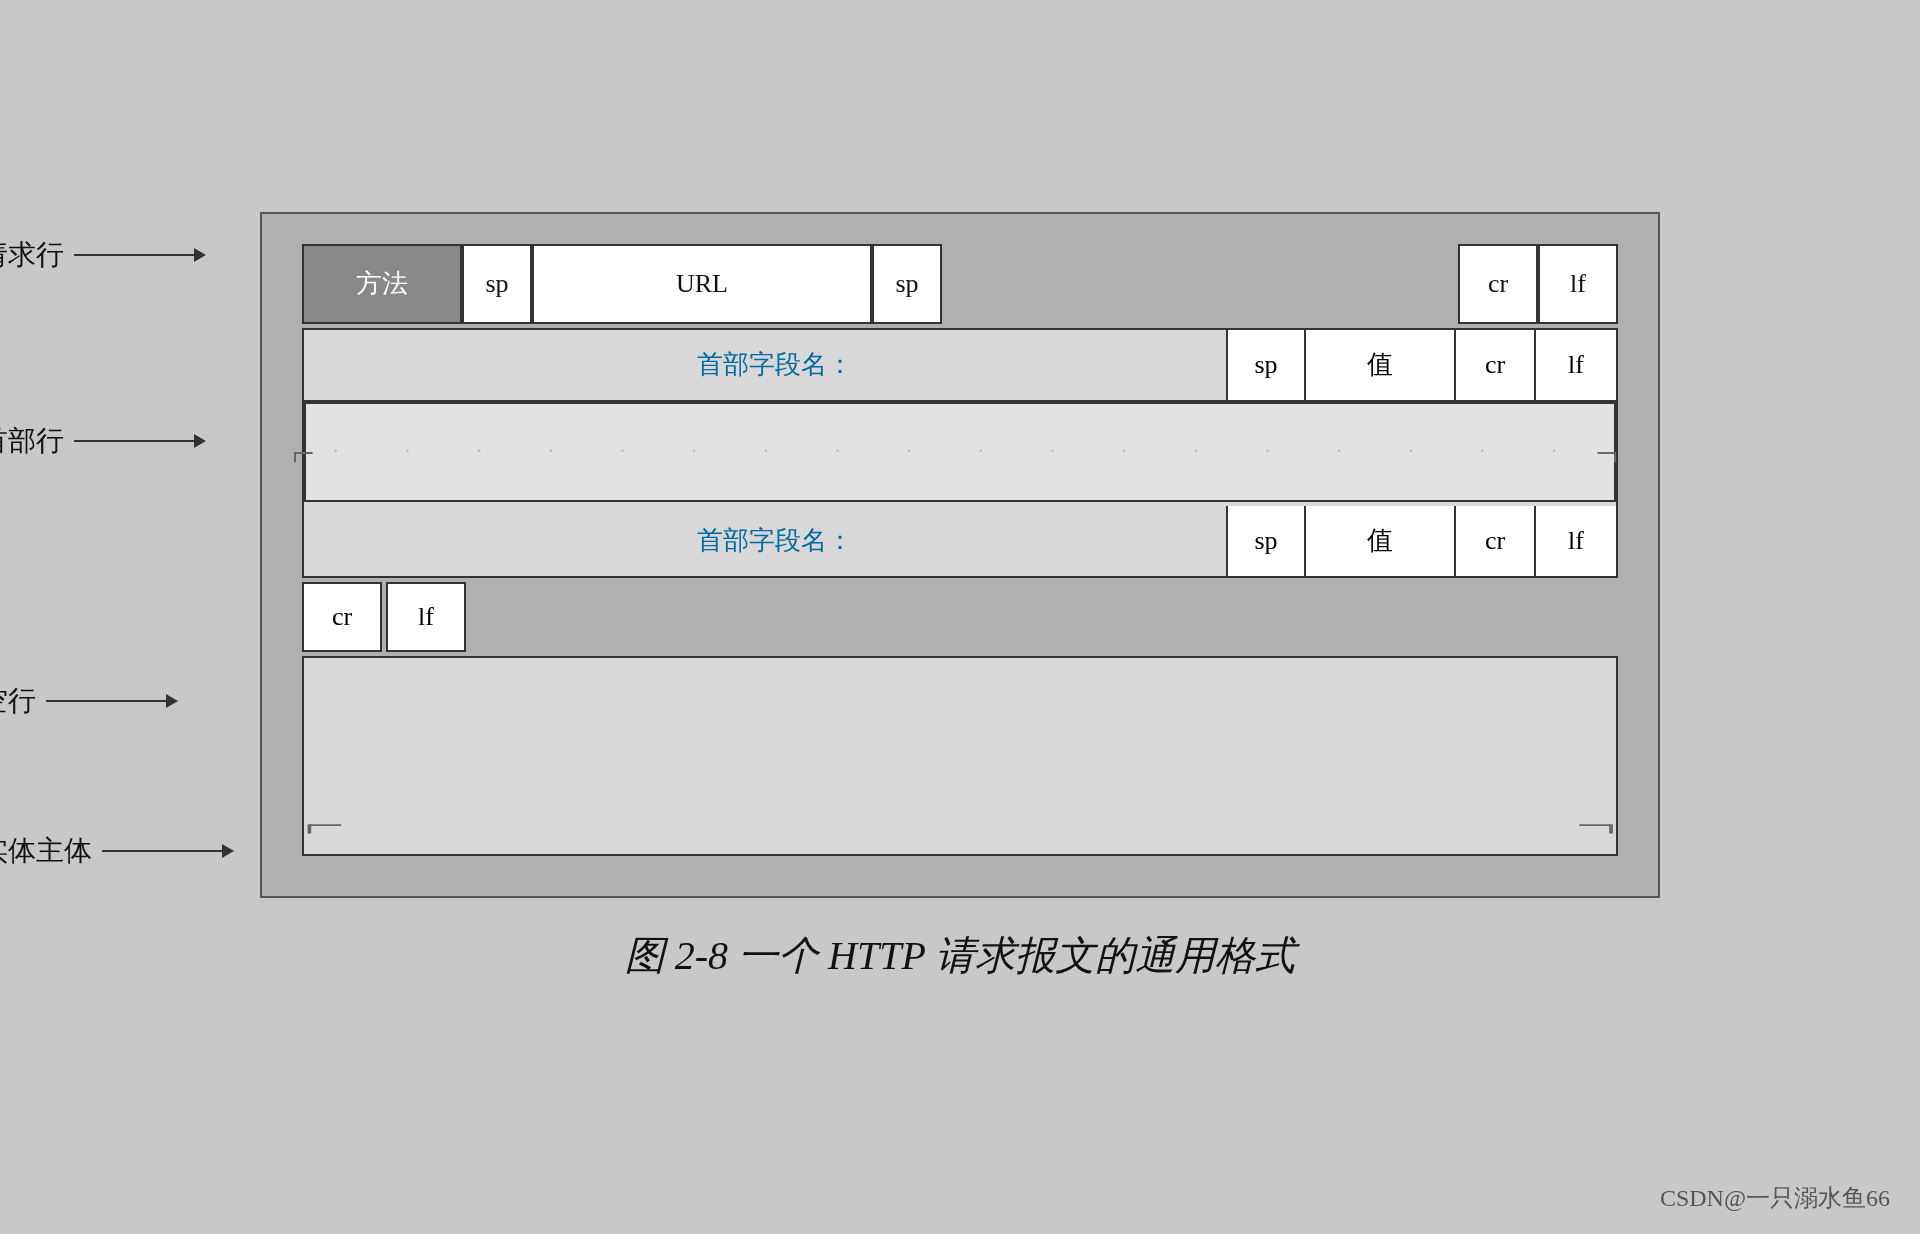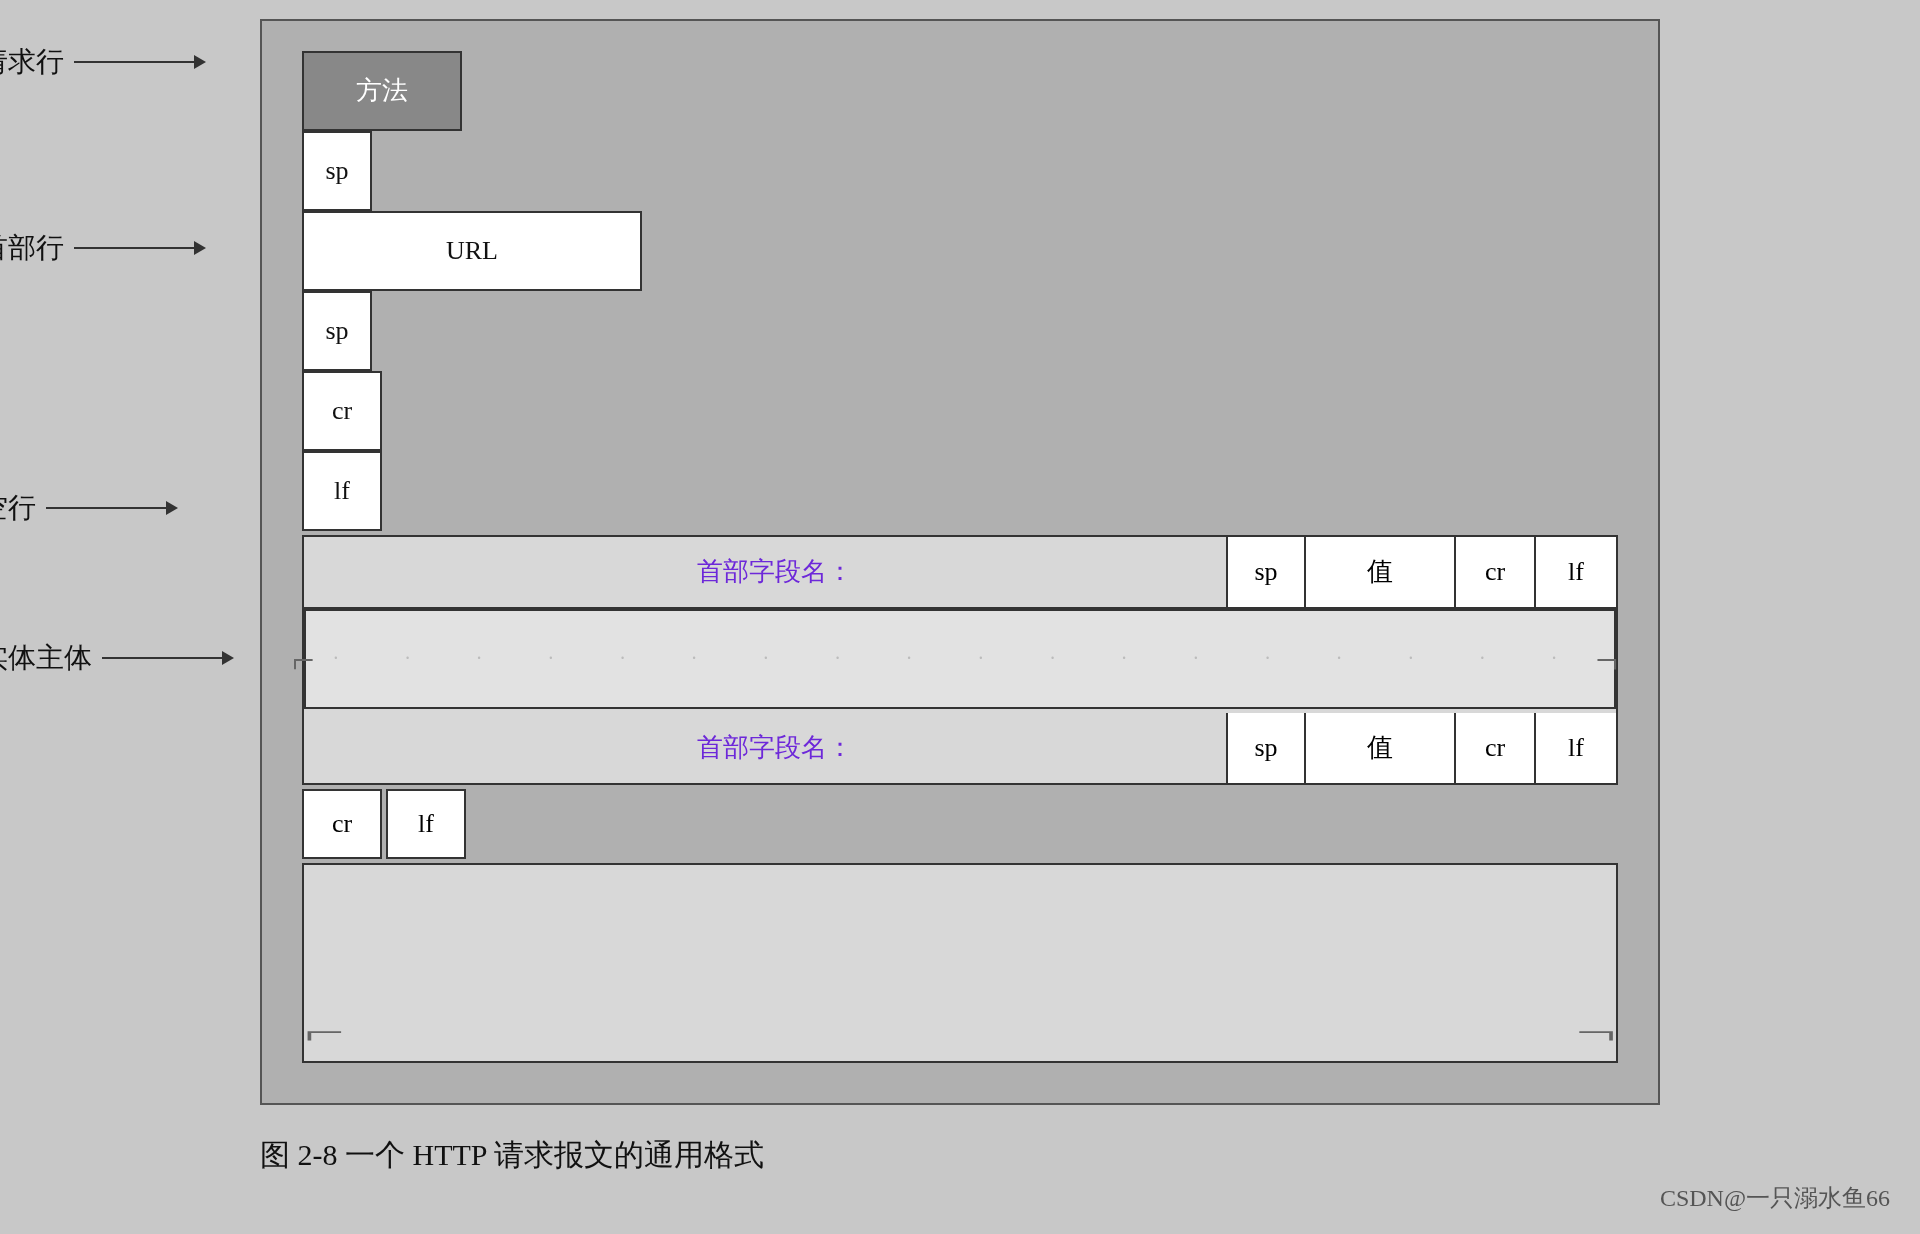--- a/index.html
+++ b/index.html
@@ -37,21 +37,20 @@
       border: 2px solid #555;
       padding: 30px 40px 40px 40px;
       position: relative;
     }
 
     
     .request-line-row {
       display: flex;
       align-items: stretch;
       margin-bottom: 4px;
-      flex-direction: column;
     }
 
     .cell {
       border: 2px solid #333;
       display: flex;
       align-items: center;
       justify-content: center;
       font-size: 26px;
       color: #111;
       background-color: #fff;
@@ -109,21 +108,21 @@
     .header-row:last-child {
       border-bottom: none;
     }
 
     .header-row-label {
       flex: 1;
       display: flex;
       align-items: center;
       justify-content: center;
       font-size: 26px;
-      color: #6d28d9;
+      color: #0369a1;
       height: 70px;
       padding-left: 20px;
       background-color: #d8d8d8;
     }
 
     .header-row-sp {
       width: 80px;
       height: 70px;
       border-left: 2px solid #333;
       border-right: 2px solid #333;
@@ -226,24 +225,26 @@
     .entity-body-box {
       border: 2px solid #333;
       background-color: #d8d8d8;
       height: 200px;
       margin-top: 4px;
       position: relative;
     }
 
     
     .caption {
-      font-size: 30px;
+      text-align: center;
+      font-size: 40px;
       color: #111;
       margin-top: 30px;
       font-family: "SimSun", "宋体", serif;
+      font-style: italic;
     }
 
     
     .watermark {
       position: absolute;
       bottom: 20px;
       right: 30px;
       font-size: 24px;
       color: #555;
     }

